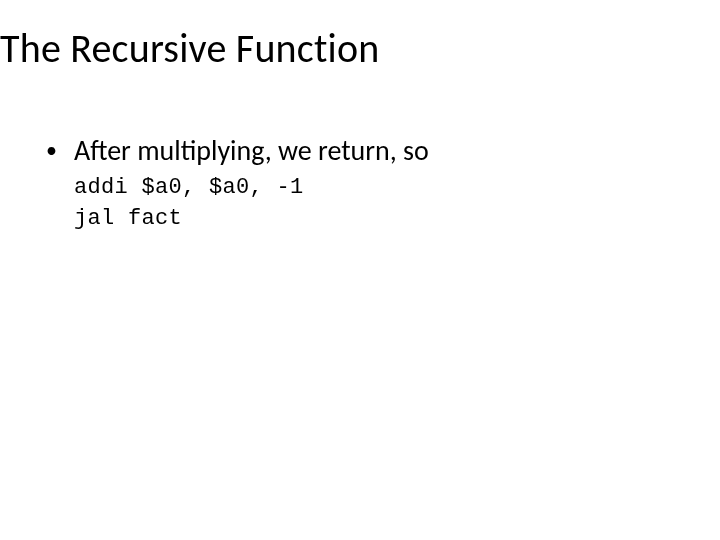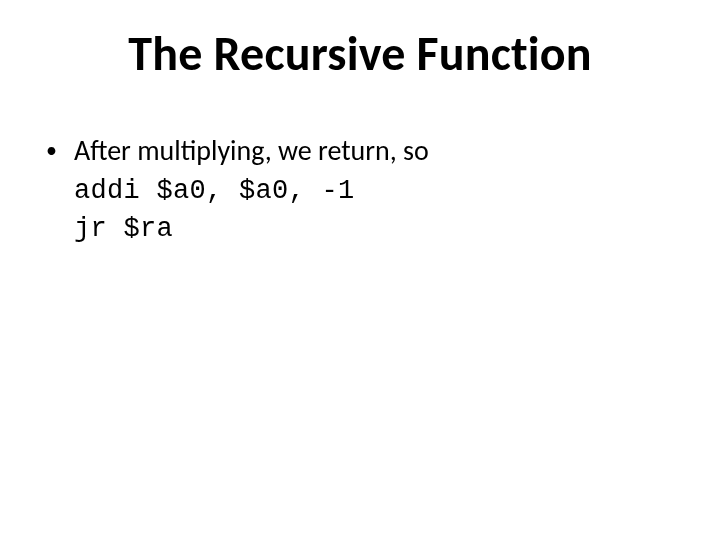--- a/index.html
+++ b/index.html
@@ -15,23 +15,22 @@
       width: 720px;
       height: 540px;
       position: relative;
       padding: 0;
     }
     .title {
       position: absolute;
       top: 24px;
       left: 0;
       width: 720px;
-      text-align: center;
-      font-size: 48px;
-      font-weight: 700;
+      font-size: 40px;
+      font-weight: 400;
       letter-spacing: 0.2px;
     }
     .content {
       position: absolute;
       top: 132px;
       left: 40px;
       width: 640px;
       font-size: 28px;
       line-height: 1.35;
     }
@@ -49,21 +48,21 @@
     }
     .bullet-text {
       flex: 1 1 auto;
     }
     .code-lines {
       margin-left: 34px;
       margin-top: 2px;
     }
     .code-line {
       font-family: "Courier New", Courier, monospace;
-      font-size: 27px;
+      font-size: 22px;
       line-height: 1.42;
       white-space: pre;
       letter-spacing: 0.3px;
     }
   </style>
 </head>
 <body>
 
 <div class="slide">
 
@@ -71,17 +70,17 @@
 
   <div class="content">
 
     <div class="bullet-row">
       <div class="bullet-dot">•</div>
       <div class="bullet-text">After multiplying, we return, so</div>
     </div>
 
     <div class="code-lines">
       <div class="code-line">addi $a0, $a0, -1</div>
-      <div class="code-line">jr $ra</div>
+      <div class="code-line">jal fact</div>
     </div>
 
   </div>
 </div>
 
 </body></html>

